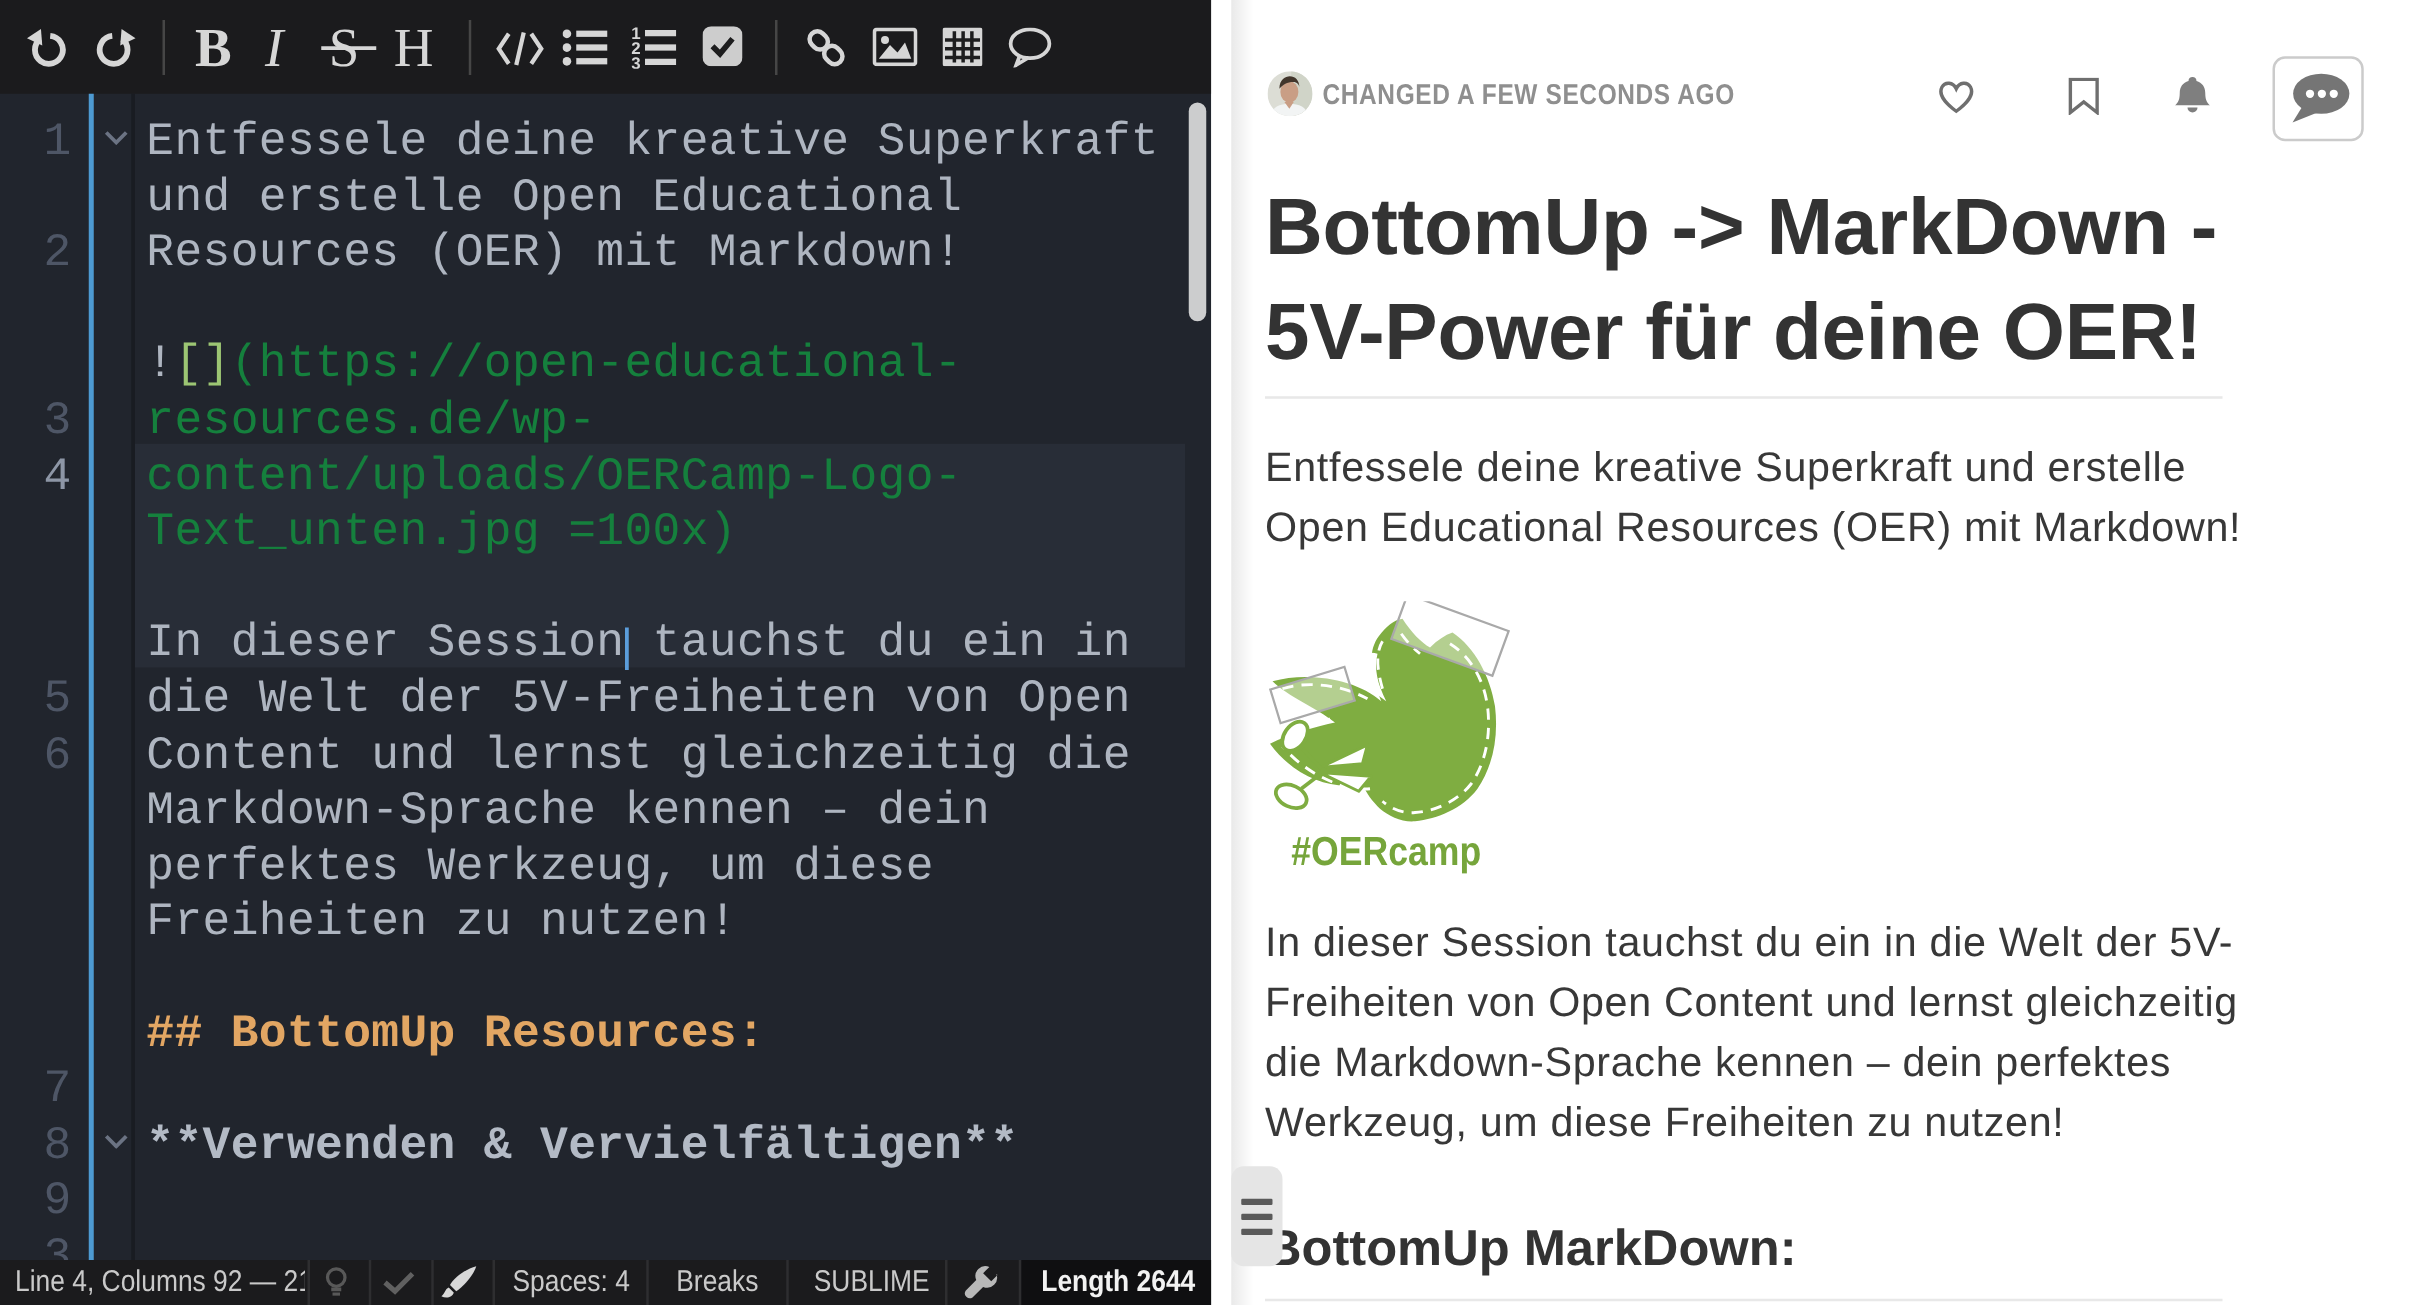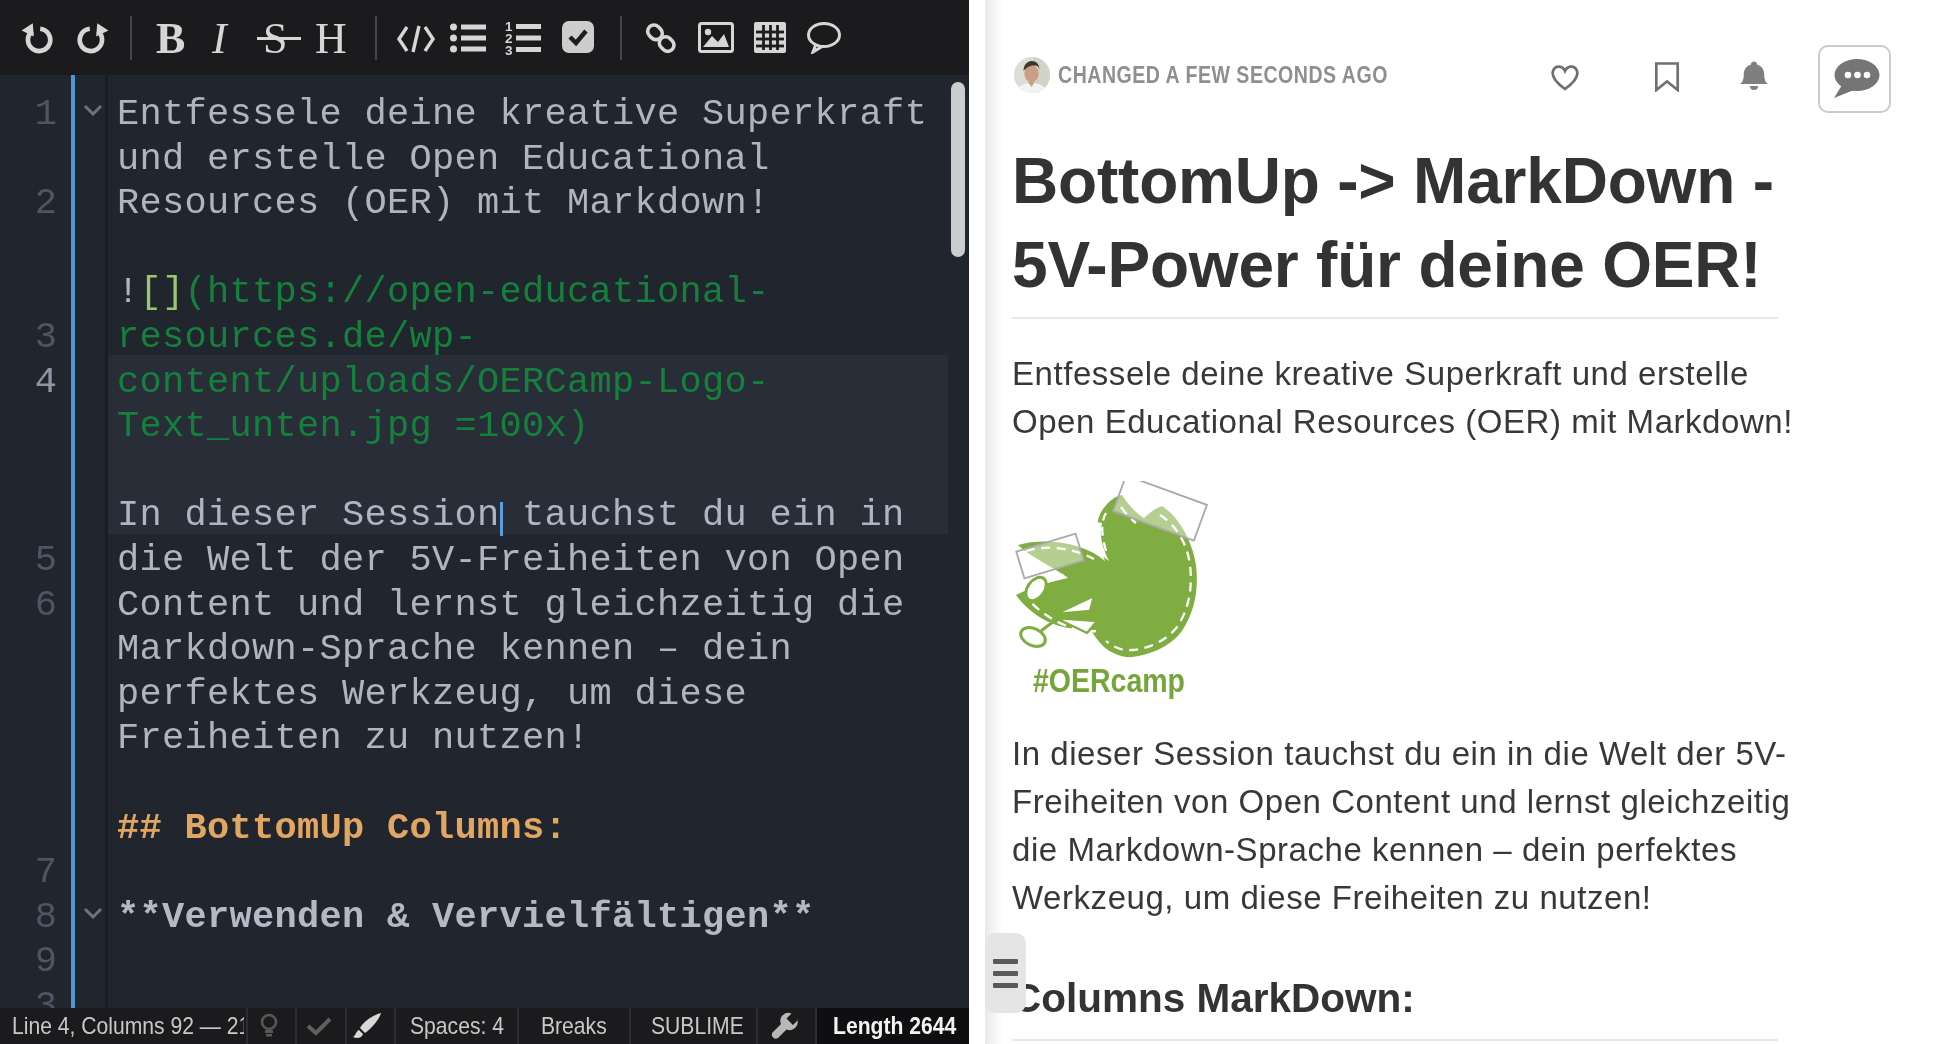--- a/index.html
+++ b/index.html
@@ -150,21 +150,21 @@
 content/uploads/OERCamp-Logo-
 Text_unten.jpg =100x)</span>
 
 In dieser Session tauchst du ein in
 die Welt der 5V-Freiheiten von Open
 Content und lernst gleichzeitig die
 Markdown-Sprache kennen – dein
 perfektes Werkzeug, um diese
 Freiheiten zu nutzen!
 
-<span class="hd">## BottomUp Columns:</span>
+<span class="hd">## BottomUp Resources:</span>
 
 <span class="bld">**Verwenden &amp; Vervielfältigen**</span></pre>
 <div id="cursor"></div>
 <div id="sbthumb"></div>
 <div id="status"></div>
 <div id="statusR"></div>
 <div class="abs" style="left:0;top:1008px;width:244px;height:36px;overflow:hidden">
     <div class="sttxt" style="left:12px;top:4px">Line 4, Columns 92 — 2144</div>
   </div>
 <div class="stsep" style="left:246px"></div>
@@ -258,19 +258,19 @@
 <line x1="31" y1="150" x2="48" y2="137" stroke="#7fad41" stroke-width="3"></line>
 <circle cx="49" cy="136" r="2.8" fill="#7fad41"></circle>
 </g>
 <g fill="rgba(255,255,255,0.42)" stroke="#a9a9a9" stroke-width="1.8">
 <rect x="9" y="61" width="62" height="28" transform="rotate(-17 40 75)"></rect>
 <rect x="107" y="8" width="86" height="38" transform="rotate(20 150 27)"></rect>
 </g>
 <text x="23" y="211" textLength="152" lengthAdjust="spacingAndGlyphs" font-family="Liberation Sans" font-weight="bold" font-size="32.5" fill="#76a53b">#OERcamp</text>
 </svg>
 <div class="para" id="p2" style="top:730px">In dieser Session tauchst du ein in die Welt der 5V-Freiheiten von Open Content und lernst gleichzeitig die Markdown-Sprache kennen – dein perfektes Werkzeug, um diese Freiheiten zu nutzen!</div>
-<div id="h2t">Columns MarkDown:</div>
+<div id="h2t">BottomUp MarkDown:</div>
 <div id="h2b"></div>
 <div id="handle">
     <div class="bar" style="top:26px"></div>
     <div class="bar" style="top:38px"></div>
     <div class="bar" style="top:50px"></div>
   </div>
 
 </body></html>

